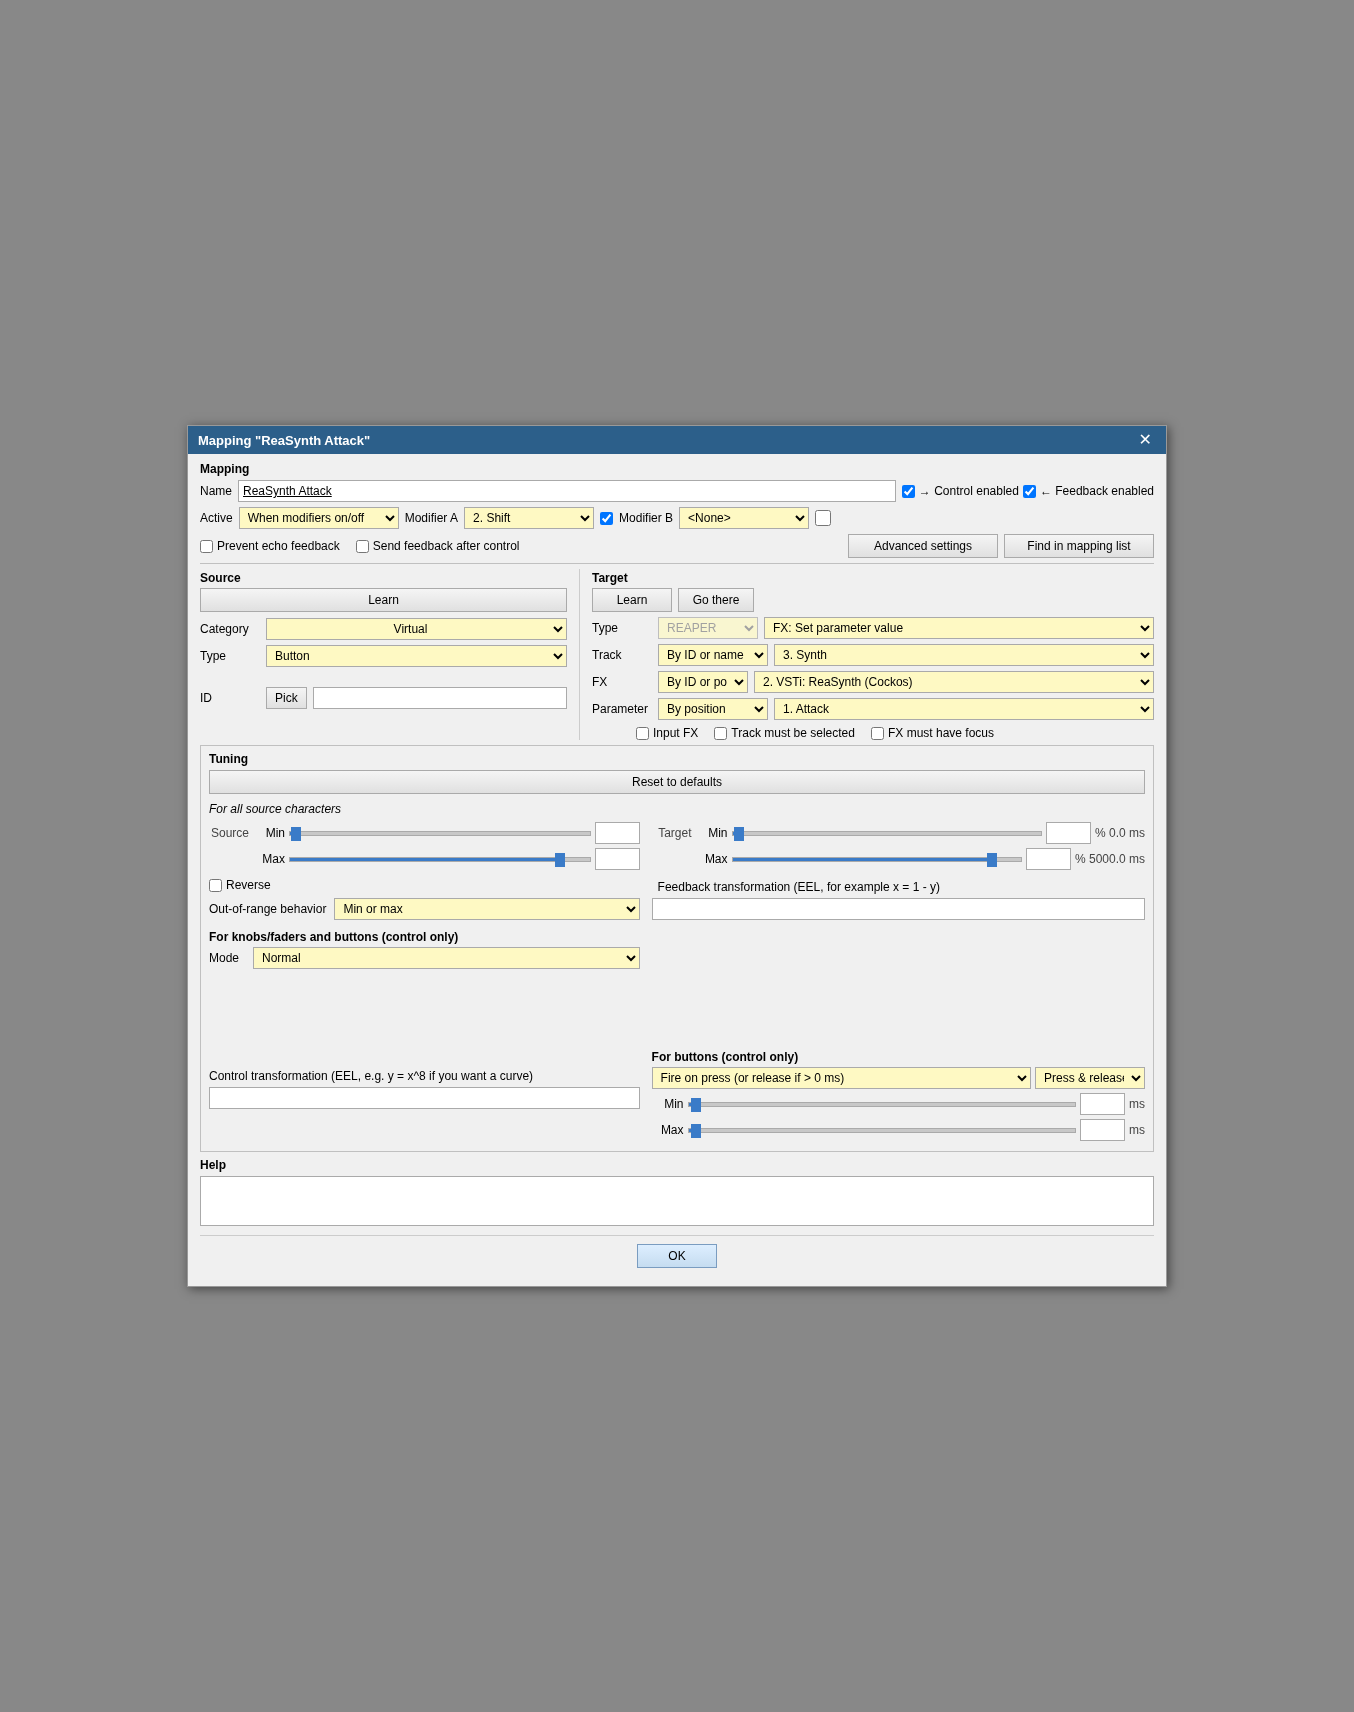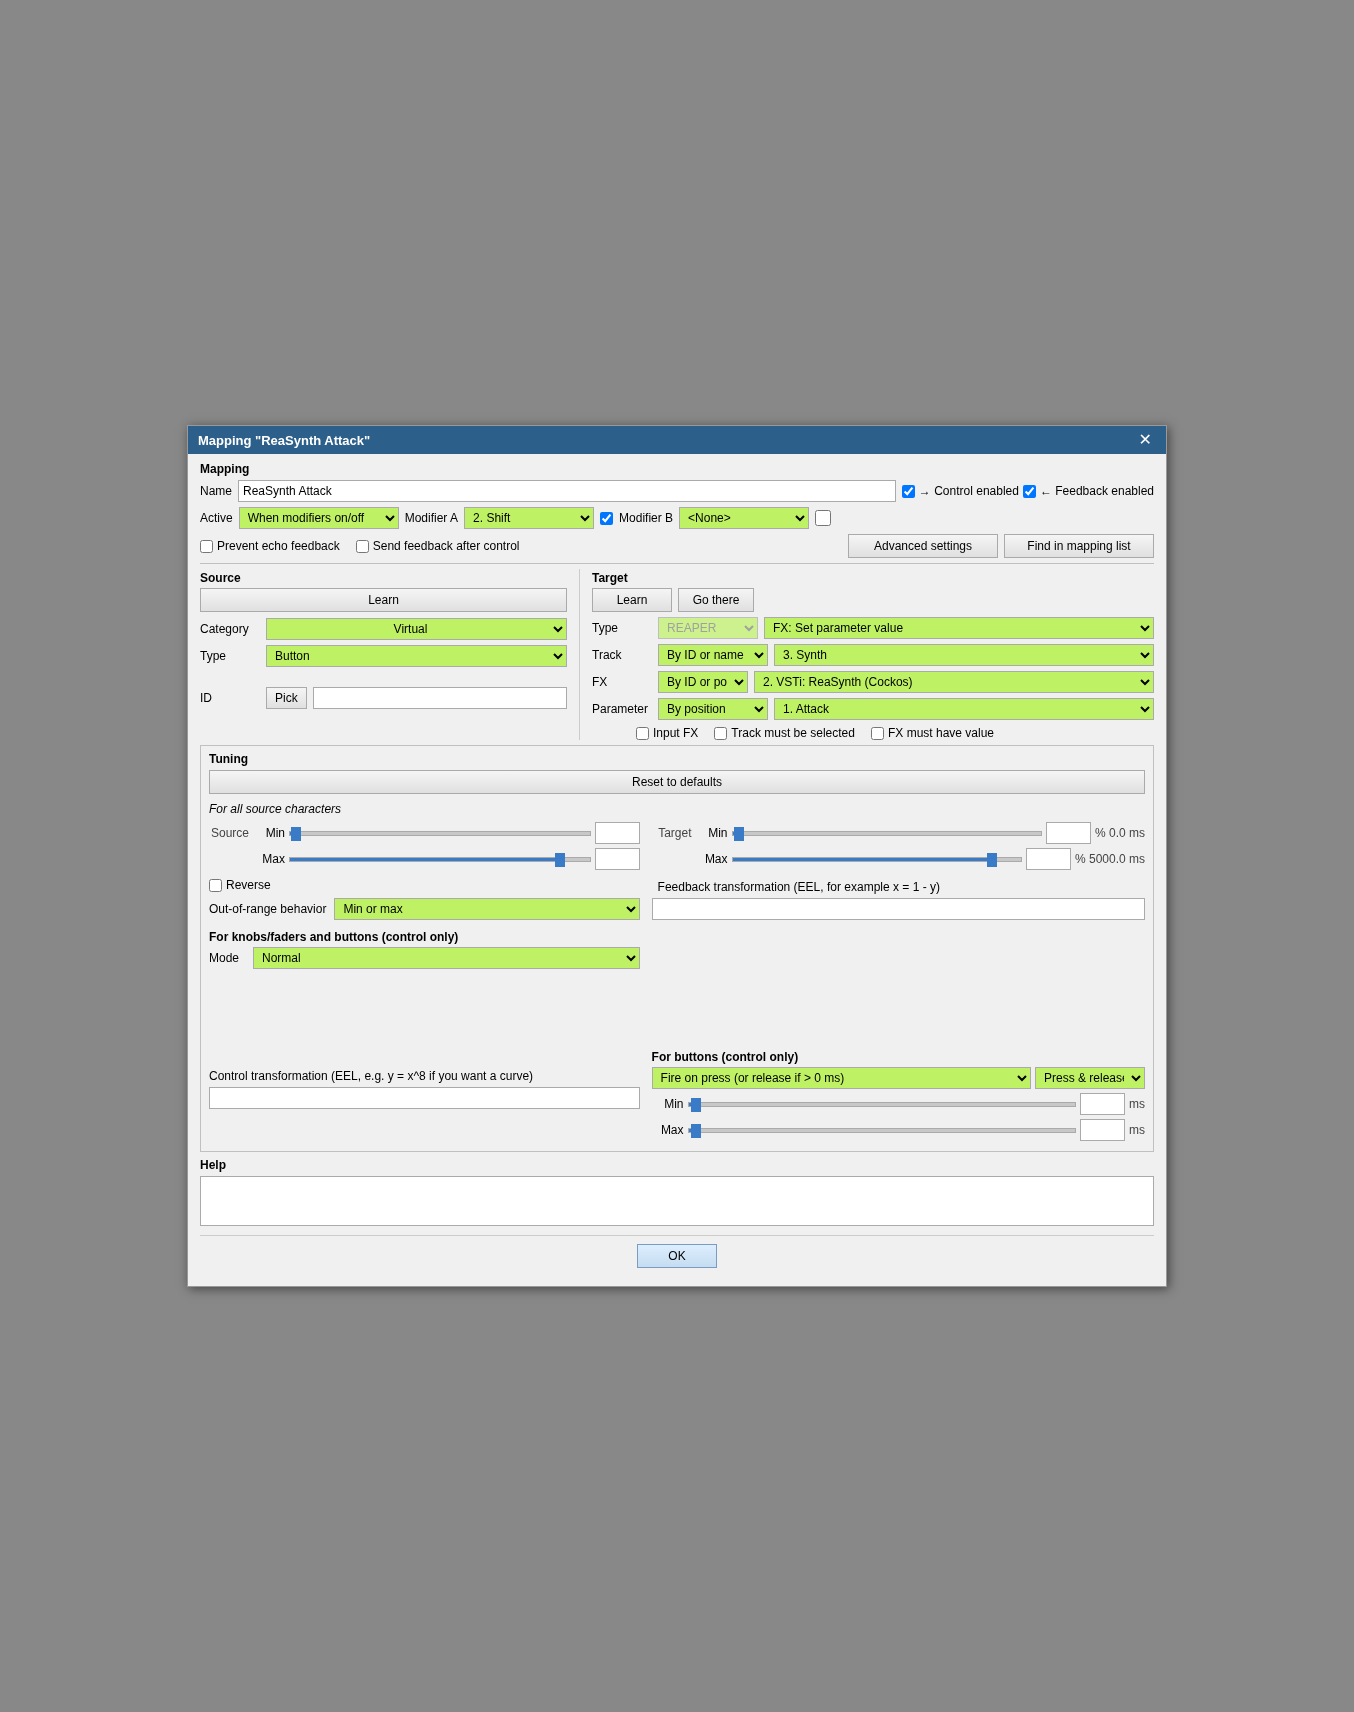--- a/index.html
+++ b/index.html
@@ -57,21 +57,21 @@
     }
     input[type="text"] {
       border: 1px solid #aaa;
       background: white;
       padding: 2px 4px;
       font-size: 12px;
       height: 22px;
     }
     select {
       border: 1px solid #aaa;
-      background: #bef264;
+      background: #fef9c3;
       padding: 2px 4px;
       font-size: 12px;
       height: 22px;
       cursor: pointer;
     }
     .btn {
       border: 1px solid #aaa;
       background: linear-gradient(to bottom, #f5f5f5, #e0e0e0);
       padding: 3px 2px;
       font-size: 12px;
@@ -84,20 +84,21 @@
       background: linear-gradient(to bottom, #ddeeff, #c5dcf0);
     }
     input[type="checkbox"] {
       width: 13px;
       height: 13px;
       cursor: pointer;
     }
     .name-input {
       flex: 1;
       border: 2px solid #4a90d9;
+      text-decoration: underline;
     }
     .divider {
       border: none;
       border-top: 1px solid #c0c0c0;
       margin: 5px 0;
     }
     .two-cols {
       display: flex;
       gap: 0;
     }
@@ -424,21 +425,21 @@
           <div class="checkbox-row">
             <input type="checkbox" style="">
             <span class="label">Input FX</span>
           </div>
           <div class="checkbox-row">
             <input type="checkbox" style="">
             <span class="label">Track must be selected</span>
           </div>
           <div class="checkbox-row">
             <input type="checkbox" style="">
-            <span class="label">FX must have value</span>
+            <span class="label">FX must have focus</span>
           </div>
         </div>
       </div>
     </div>
 
     <div class="tuning-section">
       <div class="section-label">Tuning</div>
       <button class="btn reset-btn">Reset to defaults</button>
       <div class="for-all-label">For all source characters</div>
 

